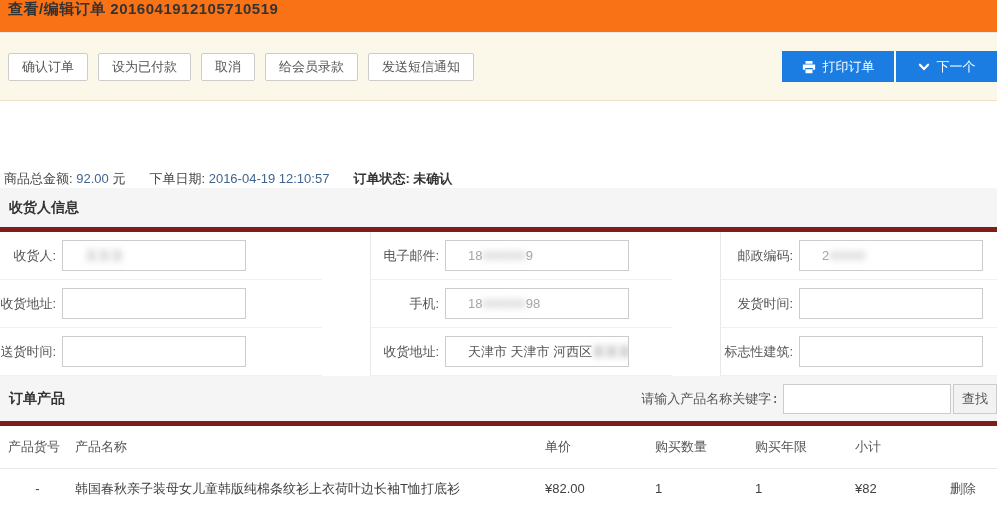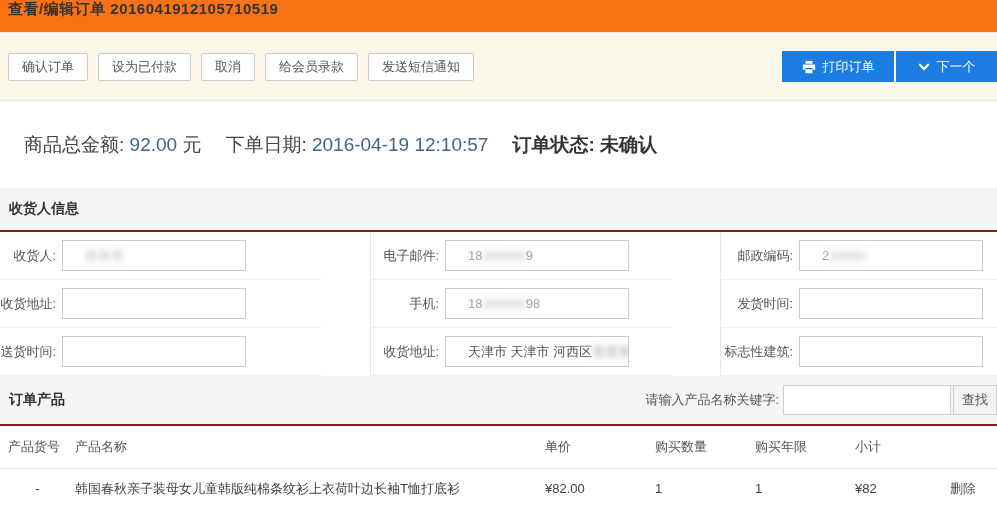--- a/index.html
+++ b/index.html
@@ -21,30 +21,30 @@
                font-family:inherit; }
   .toolbar-right { display:flex; gap:2px; align-self:center; }
   .btn-blue { background:#1b7ce2; border:none; color:#fff; font-size:13px; height:31px;
               display:flex; align-items:center; justify-content:center; gap:7px; cursor:pointer;
               font-family:inherit; }
   .btn-print { width:112px; }
   .btn-next  { width:101px; }
   .btn-blue .icon { display:flex; align-items:center; }
 
   
-  .summary { height:87px; display:flex; align-items:center; padding-left:24px;
-             background:#fff; font-size:19px; }
+  .summary { height:87px; display:flex; align-items:flex-end; padding-left:4px;
+             background:#fff; font-size:13px; }
   .sum-item { margin-right:24px; white-space:nowrap; }
   .sum-lbl { color:#444; }
   .sum-val { color:#40658f; }
   .sum-strong .sum-lbl, .sum-strong .sum-val { font-weight:bold; color:#333; }
 
   
   .band { height:44px; background:#f5f5f5; display:flex; align-items:center;
-          padding-left:9px; border-bottom:2px solid #7f1d1d; }
+          padding-left:9px; border-bottom:5px solid #7f1d1d;font-family:Liberation Mono, monospace; }
   .band-title { font-size:14px; font-weight:bold; color:#333; }
 
   
   .form-grid { height:144px; display:grid; grid-template-columns:322px 350px 325px;
                grid-template-rows:48px 48px 48px; background:#fff; }
   .cell { display:flex; align-items:center; border-bottom:1px solid #f0f0f0; }
   .cell.colsep { border-left:1px solid #e8e8e8;margin-left:48px; }
   .flabel { font-size:13px; color:#555; text-align:right; margin-right:6px; white-space:nowrap; }
   .c1 .flabel { width:56px; }
   .c2 .flabel { width:68px; }

